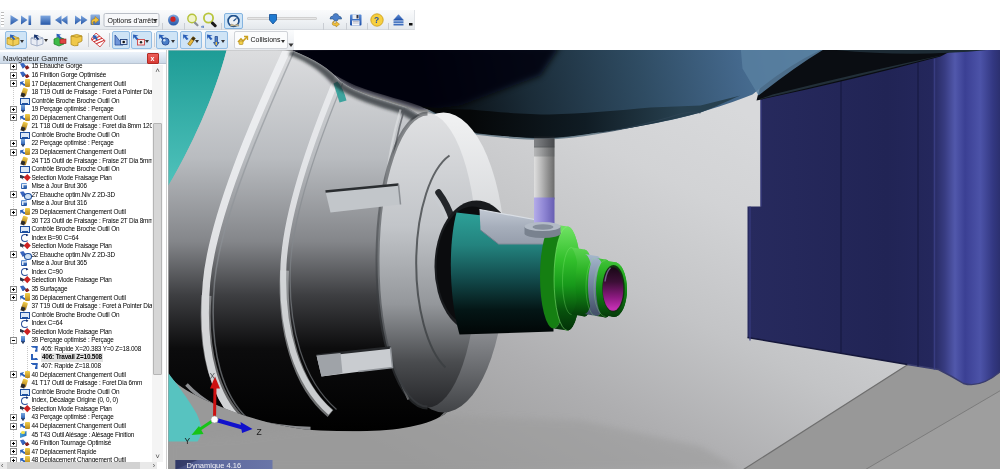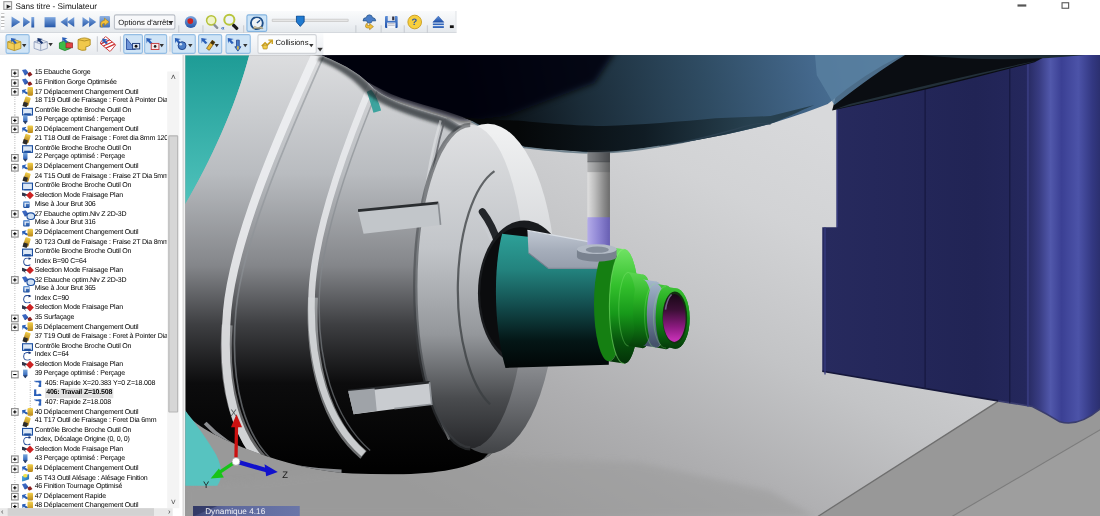--- a/index.html
+++ b/index.html
@@ -72,28 +72,20 @@
 .i-idx::after{left:5.5px;top:0;width:3px;height:3px;background:#16306e;clip-path:polygon(0 0,100% 50%,0 100%)}
 .i-ebo::before{left:0;top:0.5px;width:6px;height:6px;background:linear-gradient(135deg,#3a66c0 55%,#16306e);clip-path:polygon(0 15%,55% 0,100% 55%,45% 100%)}
 .i-ebo::after{left:4px;top:2.5px;width:5.5px;height:5px;border:1.1px solid #1d4fa0;border-radius:50%;background:#cfe0f4}
 .i-sub1::before{left:0.5px;top:1px;width:7px;height:2px;background:#2a5fb8;clip-path:polygon(0 0,100% 0,100% 100%,25% 100%,25% 50%,0 50%)}
 .i-sub1::after{left:4.5px;top:1px;width:3px;height:6px;background:#2a5fb8;clip-path:polygon(0 0,100% 0,100% 100%,0 100%,0 65%,40% 65%,40% 35%,0 35%)}
 .i-sub2::before{left:0.5px;top:1px;width:2px;height:6px;background:#2a5fb8}
 .i-sub2::after{left:0.5px;top:5px;width:7.5px;height:2.2px;background:#2a5fb8;clip-path:polygon(0 0,60% 0,60% -120%,100% 50%,60% 220%,60% 100%,0 100%)}
 </style>
 </head><body>
 <div id="app">
-<div id="title">
- <span class="ticon">
-        <i></i>
-      </span>
- <span class="ttext">Sans titre - Simulateur</span>
- <span class="wmin"></span>
-      <span class="wres"></span>
-</div>
 <div id="tb1">
       <div class="area"></div>
 <div class="grip"></div>
 <svg class="tbi" style="left:9px" width="410" height="16" viewBox="0 0 410 16">
  <defs>
   <linearGradient id="gb" x1="0" y1="0" x2="0" y2="1">
    <stop offset="0" stop-color="#7fa8e0"></stop>
             <stop offset="1" stop-color="#2456a8"></stop>
   </linearGradient>
  </defs>
@@ -244,20 +236,24 @@
  <path d="M7,2.5 l3.5,0 l0,3.5" stroke="#caa020" stroke-width="1.3" fill="none"></path>
  <rect x="2" y="7" width="4" height="3.5" rx="0.8" fill="#f2cf4a" stroke="#a8841a" stroke-width="0.6"></rect>
 </svg>
 <span style="position:absolute;left:250.5px;top:6px;font-size:7px;color:#111">Collisions</span>
 <svg class="tbi" style="left:288px;top:13px" width="6" height="5" viewBox="0 0 6 5">
           <path d="M0.5,0.5 l5,0 l-2.5,3.4 Z" fill="#333"></path>
         </svg>
 </div>
     </div>
 <div id="panel">
+ <div id="phead">
+        <span class="pt">Navigateur Gamme</span>
+        <span class="px">x</span>
+      </div>
  <div id="tree">
   <div class="vline" style="top:18px;height:393px"></div>
   <div class="vline2"></div>
 <div class="r" style="top:12.8px">
           <span class="eb p" style="left:10px"></span>
           <span class="ic i-turn" style="left:20px"></span>
           <span class="tx" style="left:31.5px">15 Ebauche Gorge</span>
         </div>
 <div class="r" style="top:21.4px">
           <span class="eb p" style="left:10px"></span>

